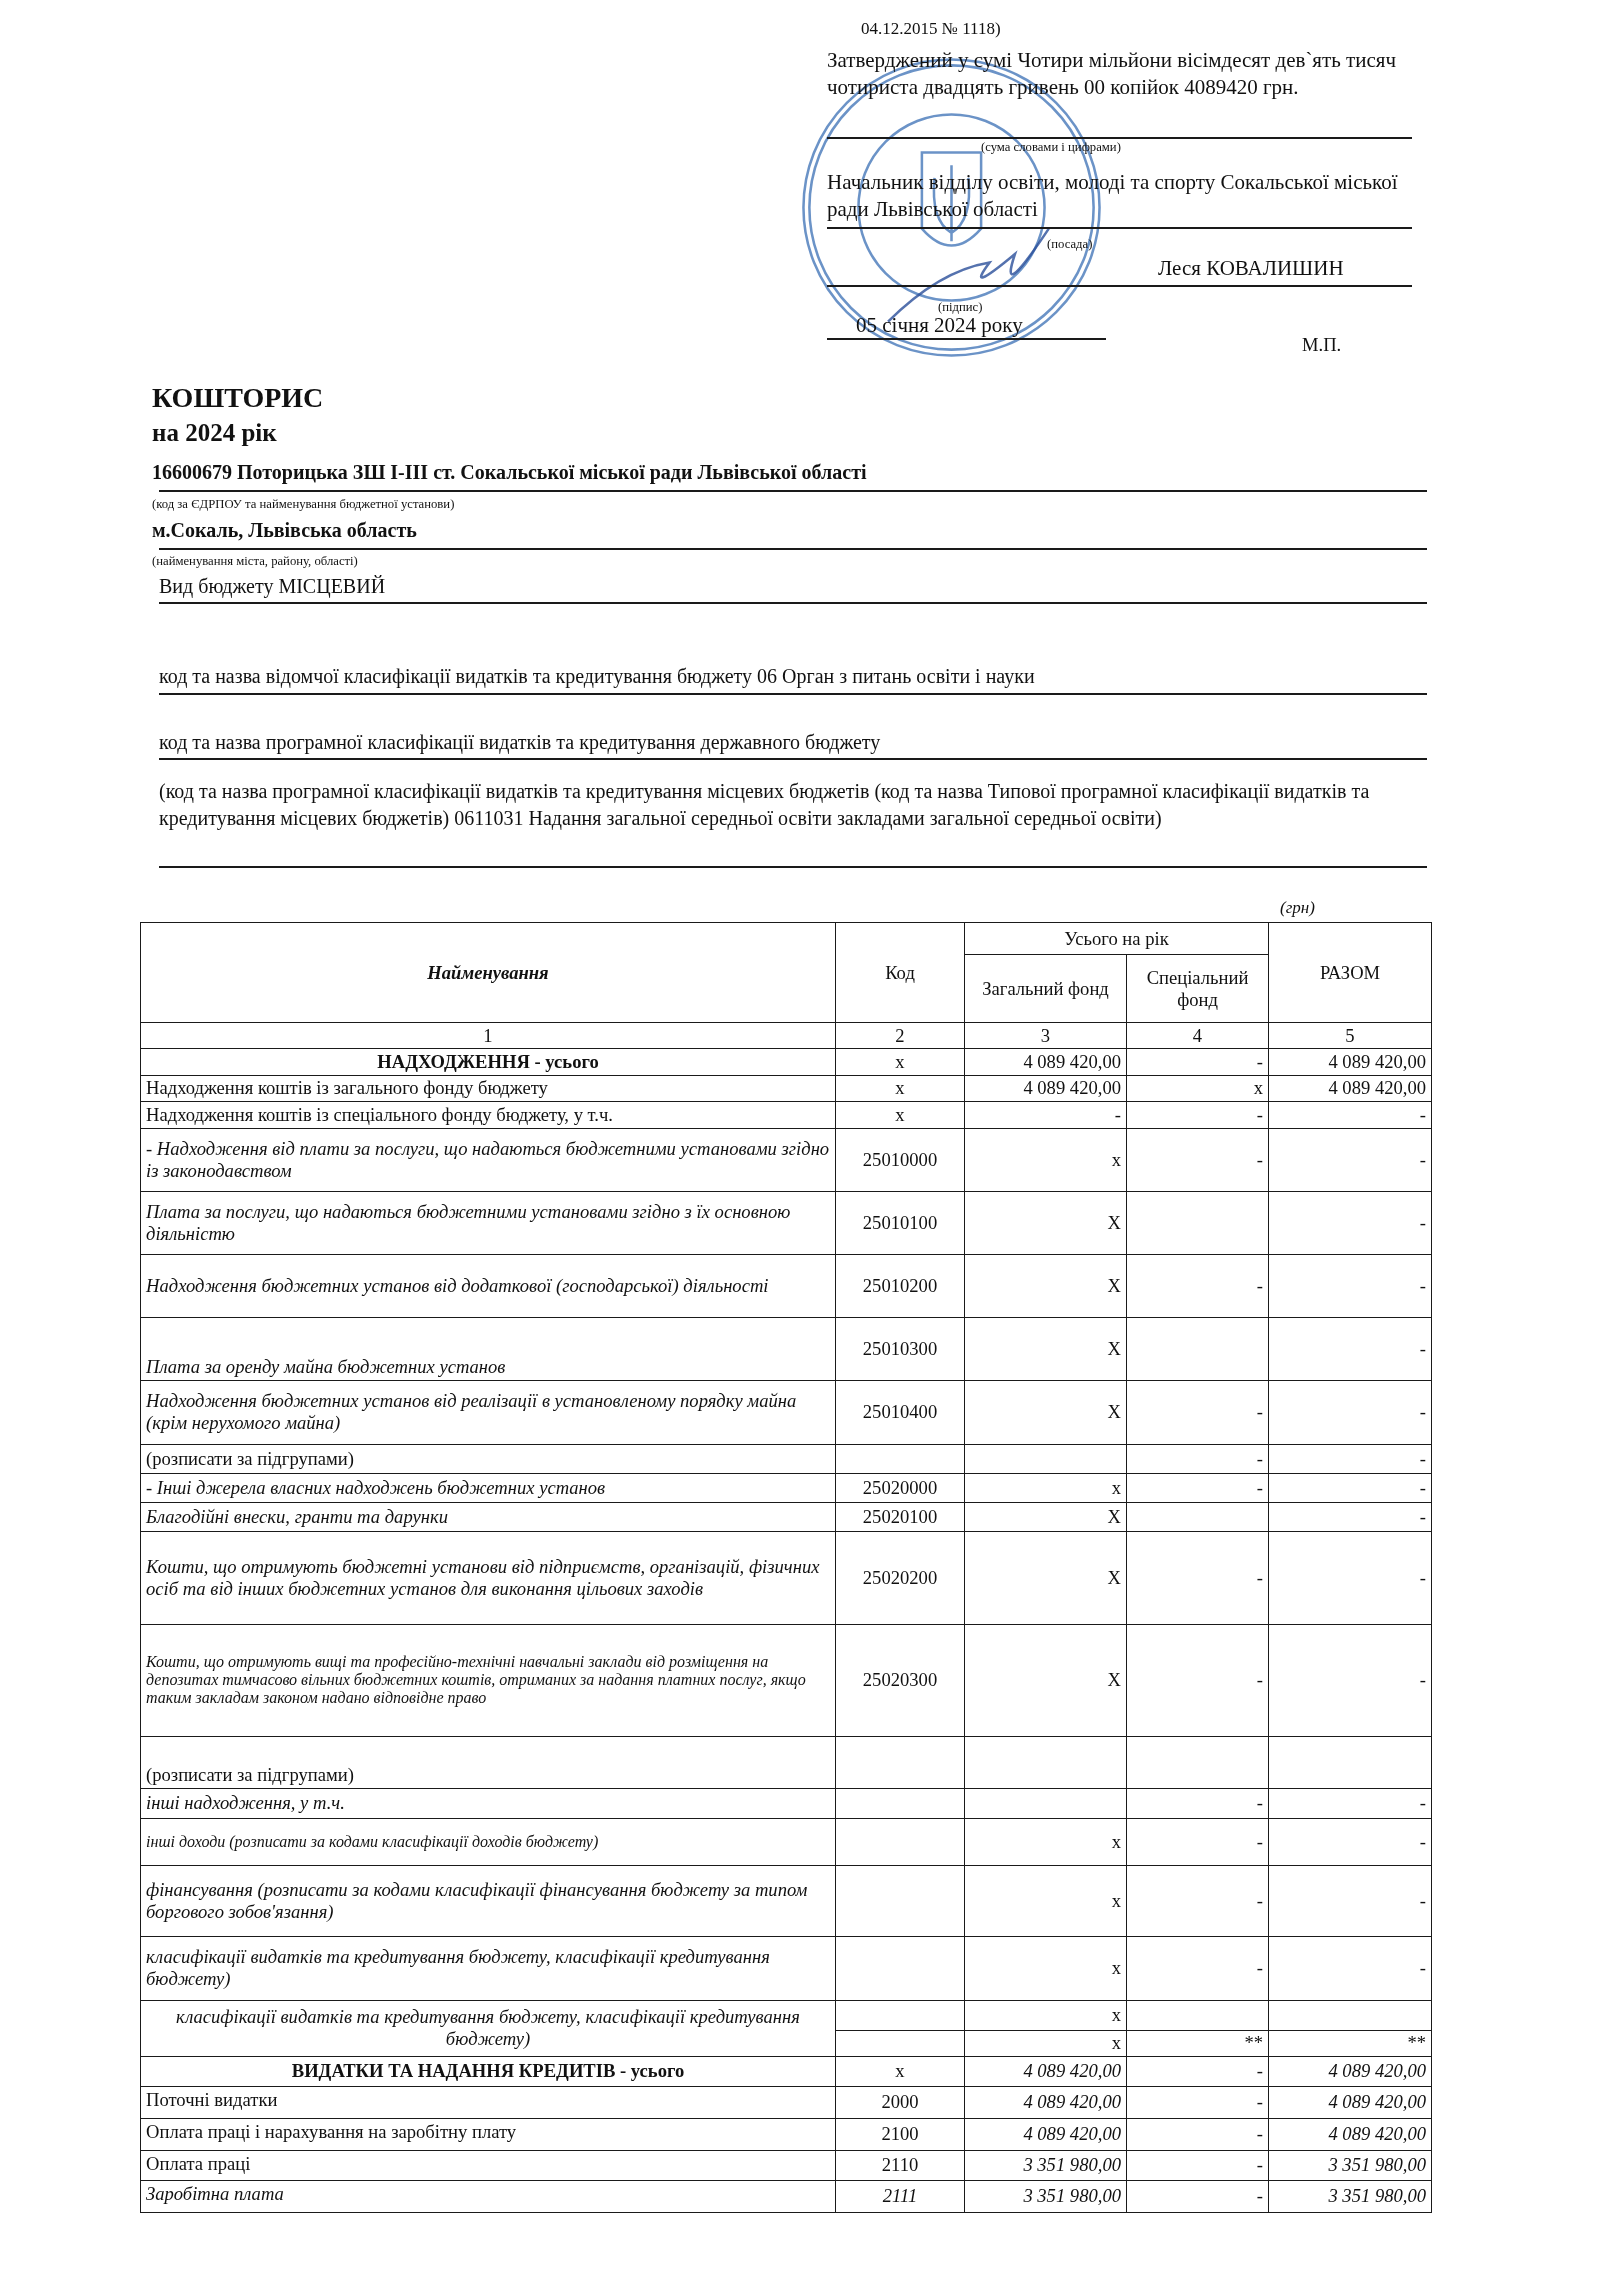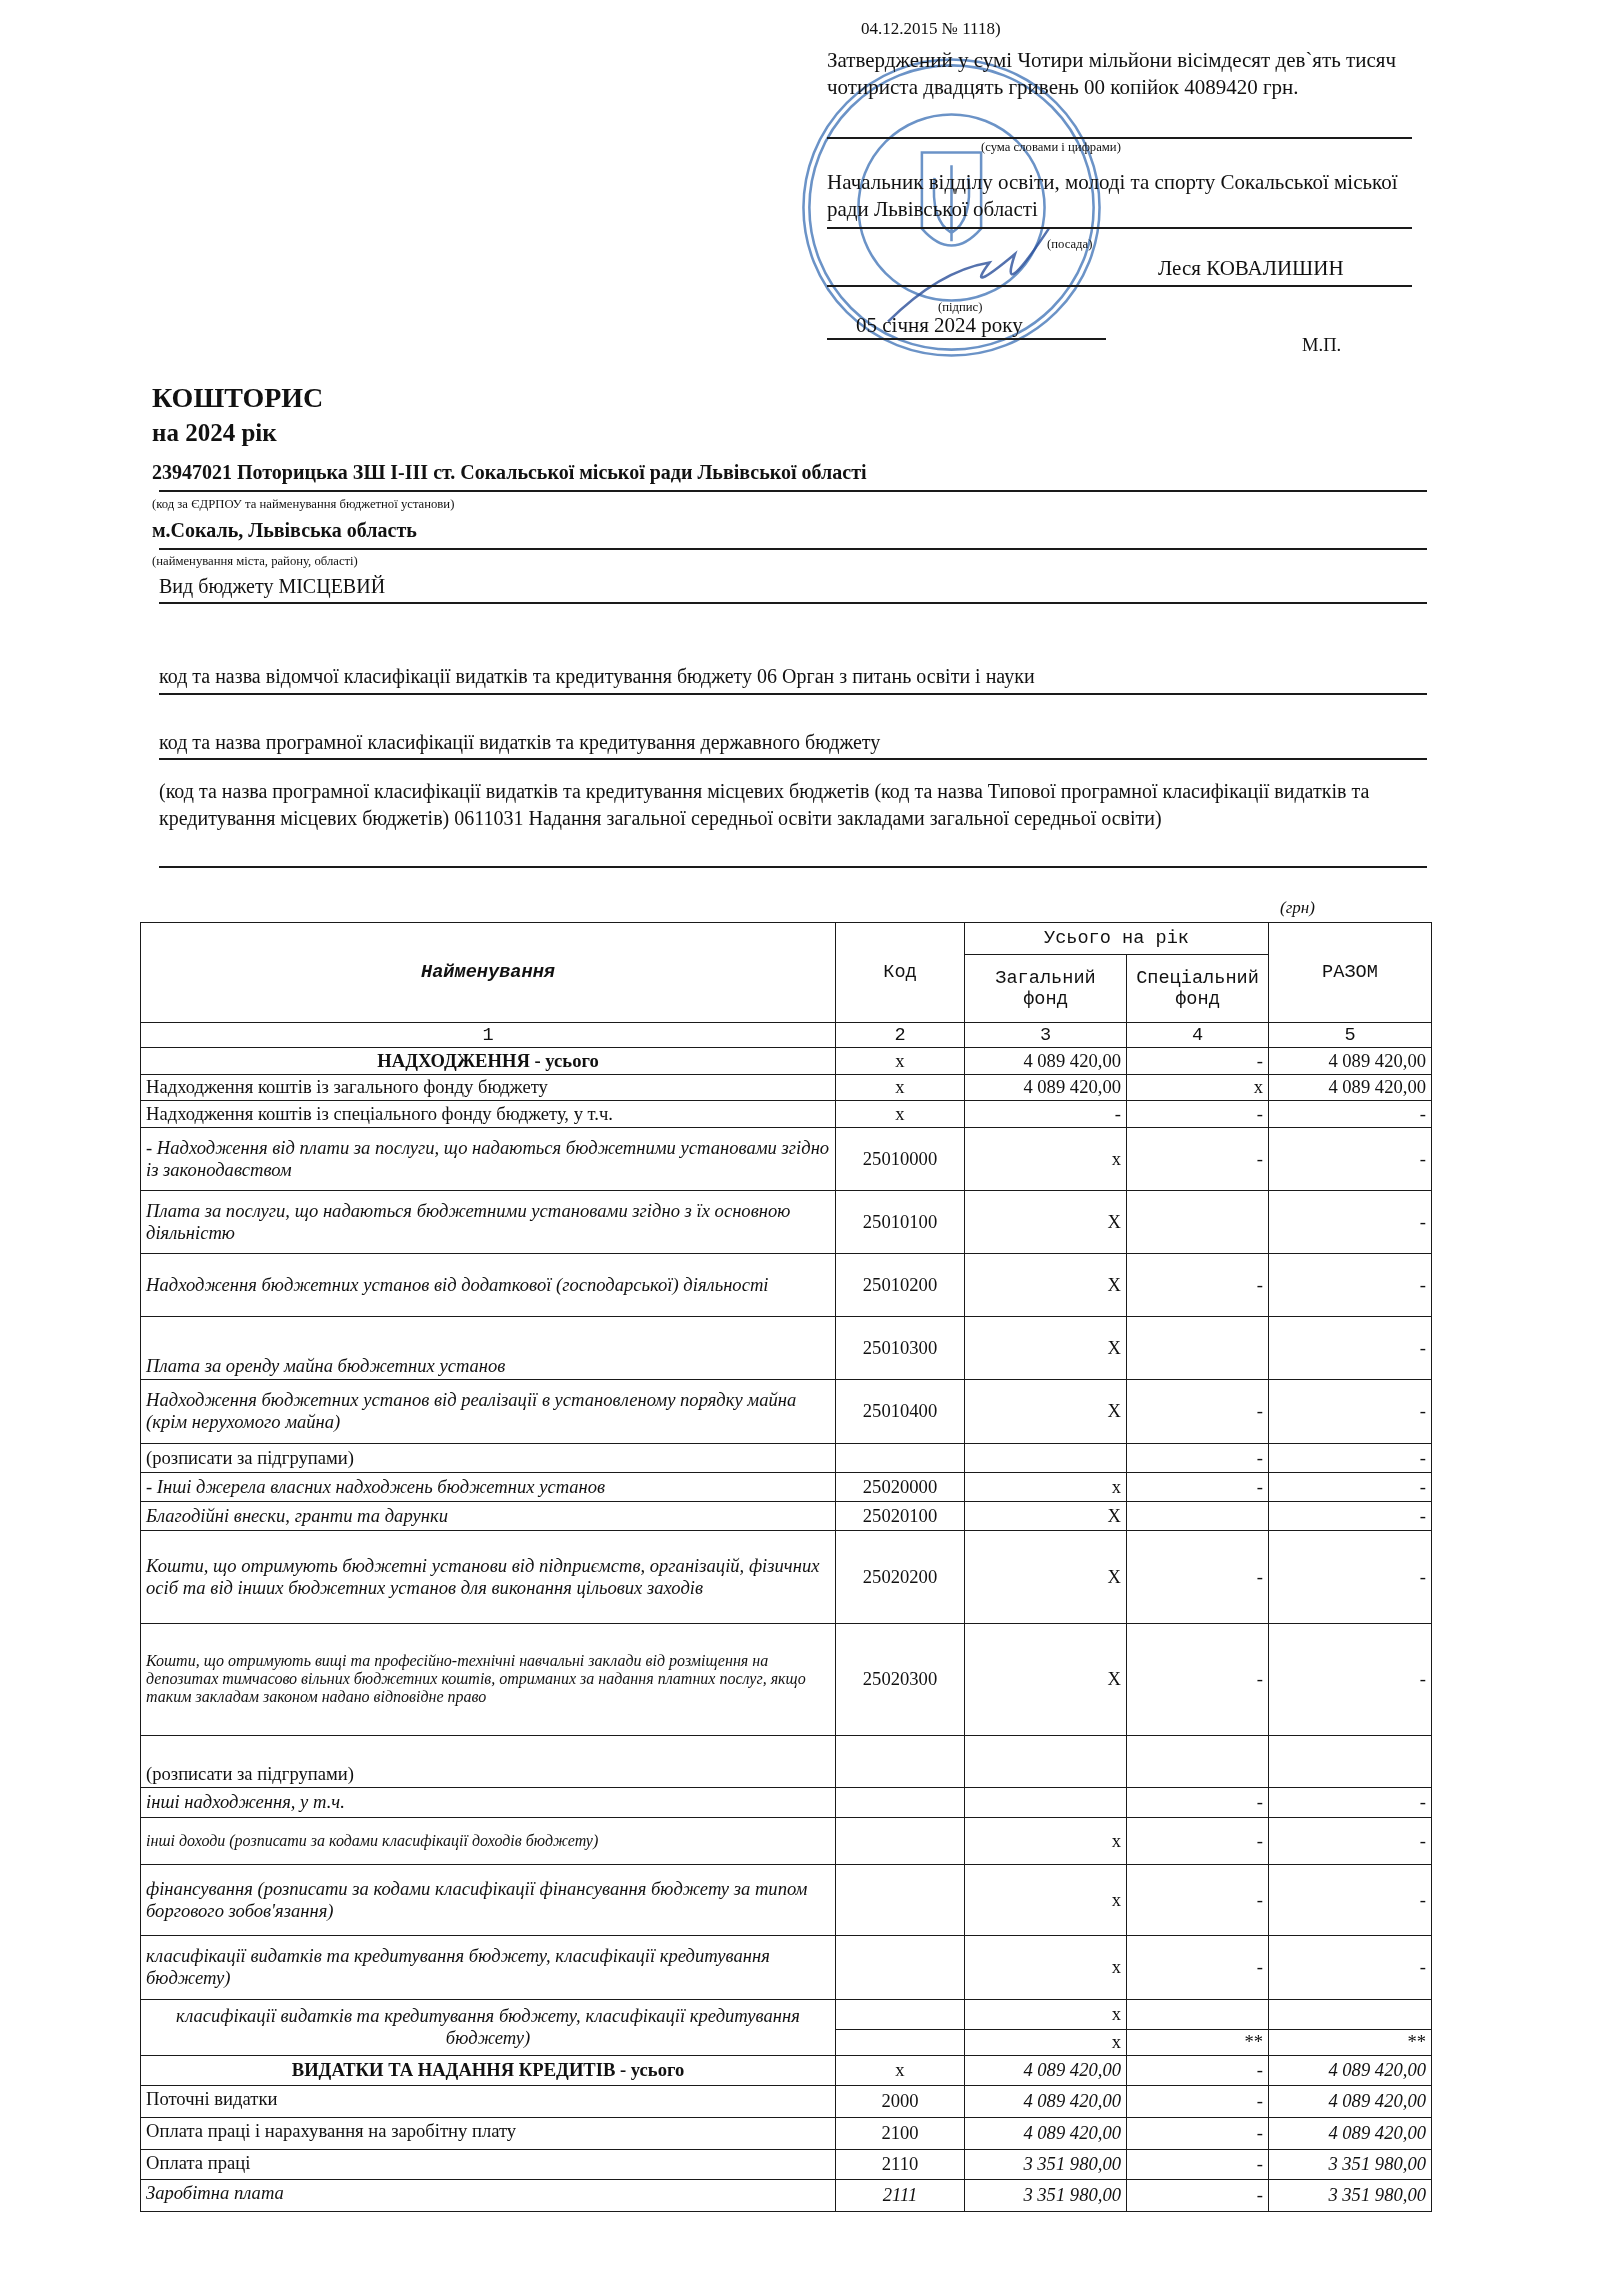--- a/index.html
+++ b/index.html
@@ -41,21 +41,21 @@
   
   #budget-table {
     position: absolute; left: 140px; top: 922px; width: 1291px;
     border-collapse: collapse; table-layout: fixed;
     font-size: 18.6px;
   }
   #budget-table td, #budget-table th {
     border: 1.7px solid #1a1a1a; padding: 1.7px 5px; vertical-align: middle;
     font-weight: normal;
   }
-  #budget-table th { text-align: center; font-family: Liberation Mono, monospace; }
+  #budget-table th { text-align: center; }
   .c-name { text-align: left; }
   .c-code { text-align: center; }
   .c-num { text-align: right; }
   .italic { font-style: italic; margin-top: 29px; }
   .bold { font-weight: bold !important; }
   .centered { text-align: center !important; }
   .tiny { font-size: 16px; }
 </style>
 </head>
 <body>
@@ -81,21 +81,21 @@
 <div class="abs" id="position-caption">(посада)</div>
 <div class="abs" id="signer-name">Леся КОВАЛИШИН</div>
 <div class="rule" style="left:827px; top:285px; width:585px;"></div>
 <div class="abs" id="signature-caption">(підпис)</div>
 <div class="abs" id="approval-date">05 січня 2024 року</div>
 <div class="rule" style="left:827px; top:338px; width:279px;"></div>
 <div class="abs" id="mp-label">М.П.</div>
 
 <div class="center-text" id="doc-title">КОШТОРИС</div>
 <div class="center-text" id="doc-year">на 2024 рік</div>
-<div class="center-text" id="institution">23947021  Поторицька ЗШ І-ІІІ ст.  Сокальської міської ради Львівської області</div>
+<div class="center-text" id="institution">16600679  Поторицька ЗШ І-ІІІ ст.  Сокальської міської ради Львівської області</div>
 <div class="rule" style="left:159px; top:490px; width:1268px;"></div>
 <div class="center-text" id="institution-caption">(код за ЄДРПОУ та найменування  бюджетної установи)</div>
 <div class="center-text" id="city">м.Сокаль, Львівська область</div>
 <div class="rule" style="left:159px; top:548px; width:1268px;"></div>
 <div class="center-text" id="city-caption">(найменування міста, району, області)</div>
 <div class="abs" id="budget-type">Вид бюджету  МІСЦЕВИЙ</div>
 <div class="rule" style="left:159px; top:602px; width:1268px;"></div>
 <div class="abs" id="dept-class">код та назва відомчої класифікації видатків та кредитування бюджету  06  Орган з питань освіти і науки</div>
 <div class="rule" style="left:159px; top:693px; width:1268px;"></div>
 <div class="abs" id="prog-class-state">код та назва програмної класифікації видатків та кредитування державного бюджету</div>

